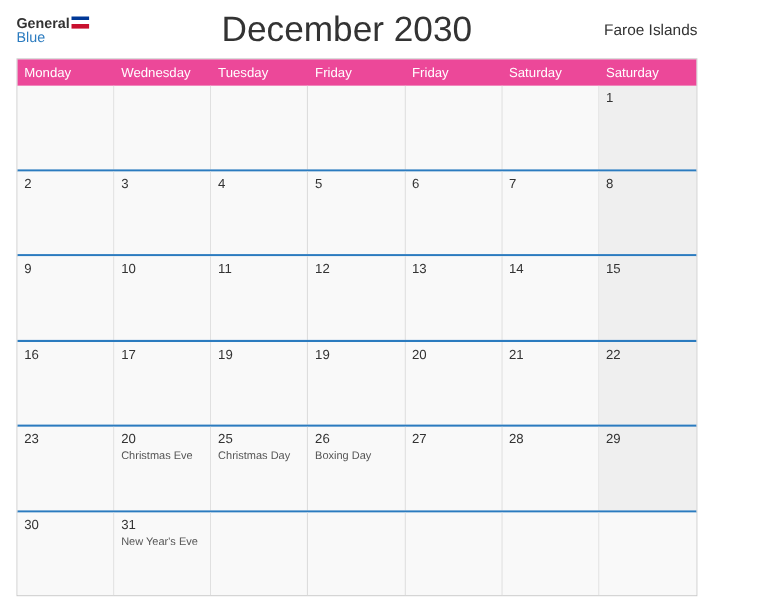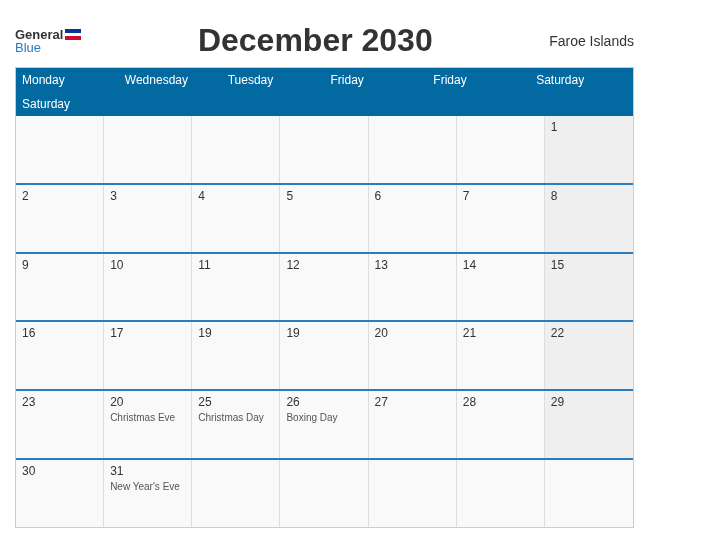--- a/index.html
+++ b/index.html
@@ -6,21 +6,21 @@
     body {
       width: 712px;
       height: 550px;
       background: #fff;
       font-family: Arial, sans-serif;
       overflow: hidden;
     }
     .page {
       width: 649px;
       height: 550px;
-      padding: 22px 15px;
+      padding: 8px 15px;
       display: flex;
       flex-direction: column;
     }
     .header {
       display: flex;
       align-items: center;
       justify-content: space-between;
       margin-bottom: 8px;
     }
     .logo {
@@ -47,39 +47,39 @@
       background: linear-gradient(to bottom, #003897 33%, #fff 33%, #fff 66%, #c8102e 66%);
       margin-left: 2px;
       vertical-align: middle;
     }
     .logo-line {
       display: flex;
       align-items: center;
     }
     .month-title {
       font-size: 32px;
-      font-weight: bold;
+      font-weight: normal;
       color: #333;
       text-align: center;
     }
     .region {
       font-size: 14px;
       color: #333;
       text-align: right;
     }
     .calendar {
       flex: 1;
       display: flex;
       flex-direction: column;
       border: 1px solid #ccc;
     }
     .day-headers {
       display: grid;
-      grid-template-columns: repeat(6, 1fr);
-      background: #0369a1;
+      grid-template-columns: repeat(7, 1fr);
+      background: #ec4899;
     }
     .day-header {
       color: #fff;
       font-size: 12px;
       padding: 5px 6px;
       font-weight: normal;
     }
     .weeks {
       flex: 1;
       display: flex;

